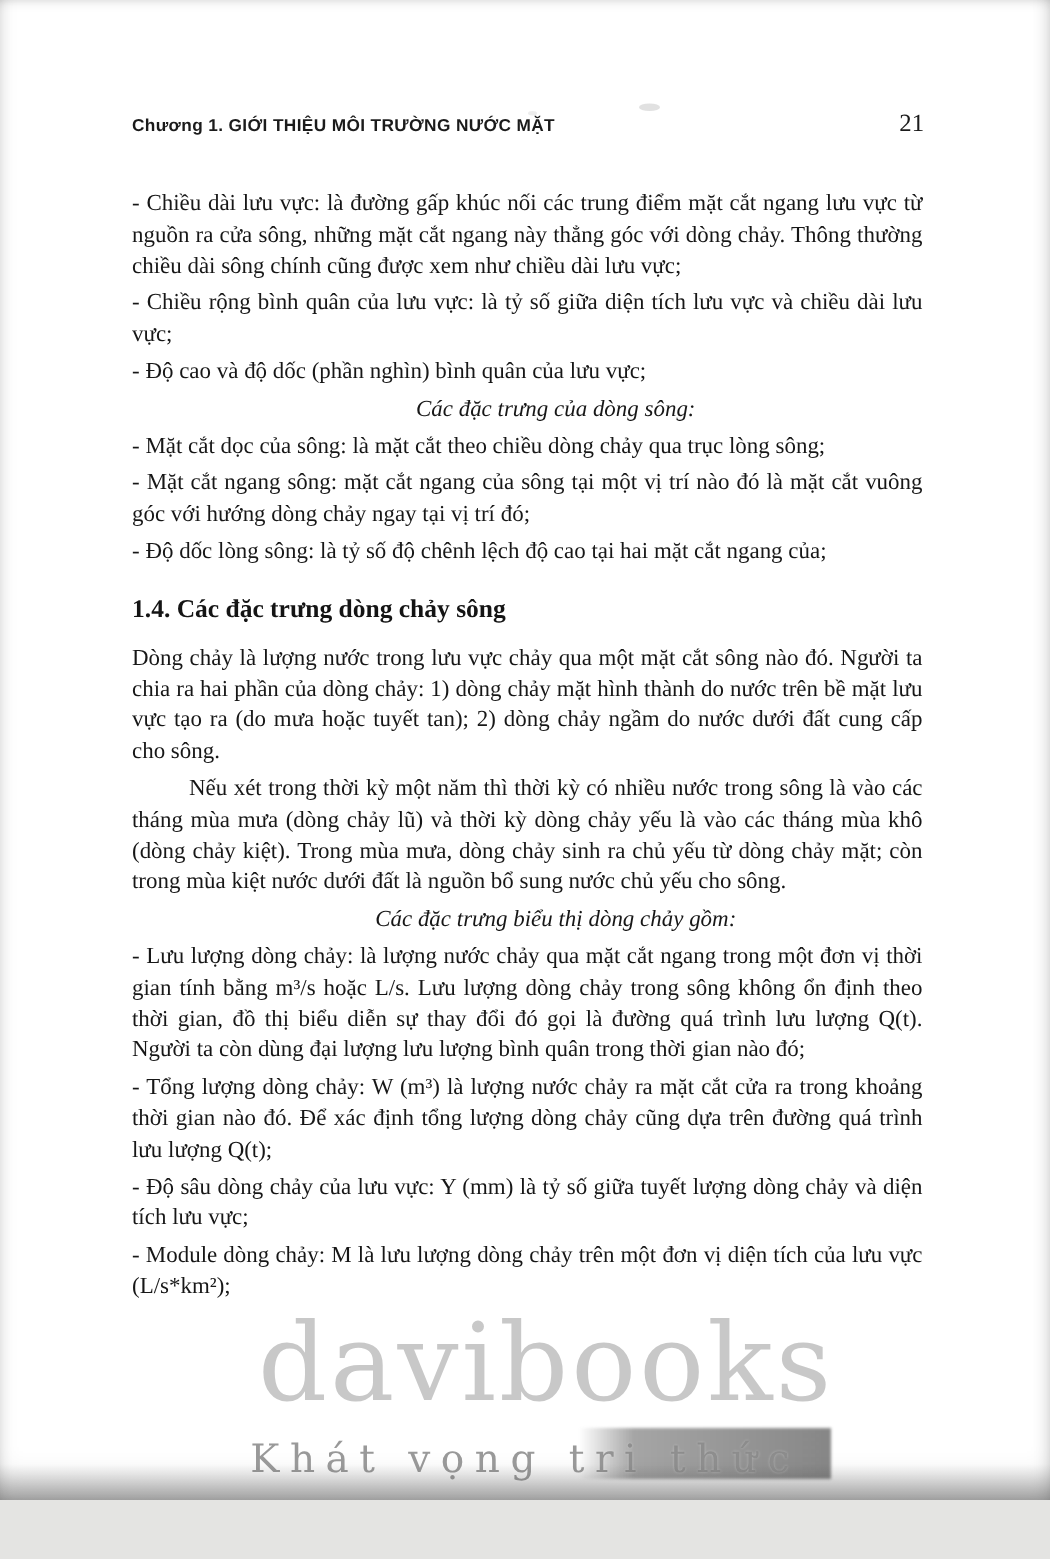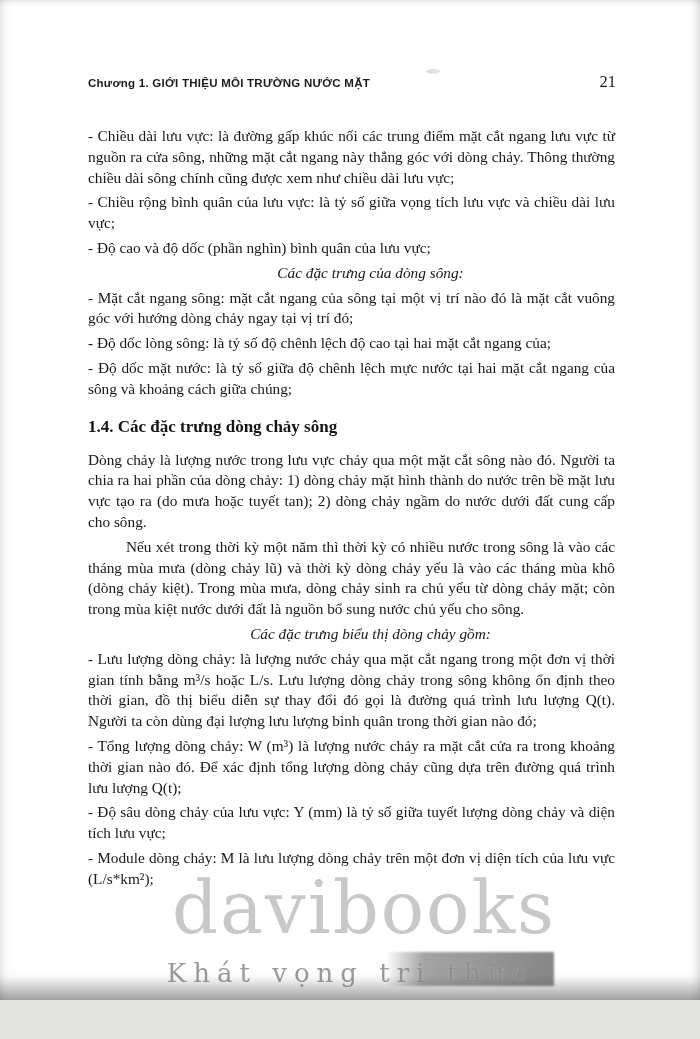--- a/index.html
+++ b/index.html
@@ -121,26 +121,26 @@
   <div class="speck speck-a"></div>
   <div class="speck speck-b"></div>
 
   <div class="running-header">
     <span class="chapter">Chương 1. GIỚI THIỆU MÔI TRƯỜNG NƯỚC MẶT</span>
     <span class="page-num">21</span>
   </div>
 
   <div class="body-text">
     <p>- Chiều dài lưu vực: là đường gấp khúc nối các trung điểm mặt cắt ngang lưu vực từ nguồn ra cửa sông, những mặt cắt ngang này thẳng góc với dòng chảy. Thông thường chiều dài sông chính cũng được xem như chiều dài lưu vực;</p>
-    <p>- Chiều rộng bình quân của lưu vực: là tỷ số giữa vọng tích lưu vực và chiều dài lưu vực;</p>
+    <p>- Chiều rộng bình quân của lưu vực: là tỷ số giữa diện tích lưu vực và chiều dài lưu vực;</p>
     <p>- Độ cao và độ dốc (phần nghìn) bình quân của lưu vực;</p>
     <p class="lead">Các đặc trưng của dòng sông:</p>
+    <p>- Mặt cắt dọc của sông: là mặt cắt theo chiều dòng chảy qua trục lòng sông;</p>
     <p>- Mặt cắt ngang sông: mặt cắt ngang của sông tại một vị trí nào đó là mặt cắt vuông góc với hướng dòng chảy ngay tại vị trí đó;</p>
     <p>- Độ dốc lòng sông: là tỷ số độ chênh lệch độ cao tại hai mặt cắt ngang của;</p>
-    <p>- Độ dốc mặt nước: là tỷ số giữa độ chênh lệch mực nước tại hai mặt cắt ngang của sông và khoảng cách giữa chúng;</p>
 
     <h2 class="section-heading">1.4. Các đặc trưng dòng chảy sông</h2>
 
     <p>Dòng chảy là lượng nước trong lưu vực chảy qua một mặt cắt sông nào đó. Người ta chia ra hai phần của dòng chảy: 1) dòng chảy mặt hình thành do nước trên bề mặt lưu vực tạo ra (do mưa hoặc tuyết tan); 2) dòng chảy ngầm do nước dưới đất cung cấp cho sông.</p>
     <p class="indent">Nếu xét trong thời kỳ một năm thì thời kỳ có nhiều nước trong sông là vào các tháng mùa mưa (dòng chảy lũ) và thời kỳ dòng chảy yếu là vào các tháng mùa khô (dòng chảy kiệt). Trong mùa mưa, dòng chảy sinh ra chủ yếu từ dòng chảy mặt; còn trong mùa kiệt nước dưới đất là nguồn bổ sung nước chủ yếu cho sông.</p>
     <p class="lead">Các đặc trưng biểu thị dòng chảy gồm:</p>
     <p>- Lưu lượng dòng chảy: là lượng nước chảy qua mặt cắt ngang trong một đơn vị thời gian tính bằng m³/s hoặc L/s. Lưu lượng dòng chảy trong sông không ổn định theo thời gian, đồ thị biểu diễn sự thay đổi đó gọi là đường quá trình lưu lượng Q(t). Người ta còn dùng đại lượng lưu lượng bình quân trong thời gian nào đó;</p>
     <p>- Tổng lượng dòng chảy: W (m³) là lượng nước chảy ra mặt cắt cửa ra trong khoảng thời gian nào đó. Để xác định tổng lượng dòng chảy cũng dựa trên đường quá trình lưu lượng Q(t);</p>
     <p>- Độ sâu dòng chảy của lưu vực: Y (mm) là tỷ số giữa tuyết lượng dòng chảy và diện tích lưu vực;</p>
     <p>- Module dòng chảy: M là lưu lượng dòng chảy trên một đơn vị diện tích của lưu vực (L/s*km²);</p>

